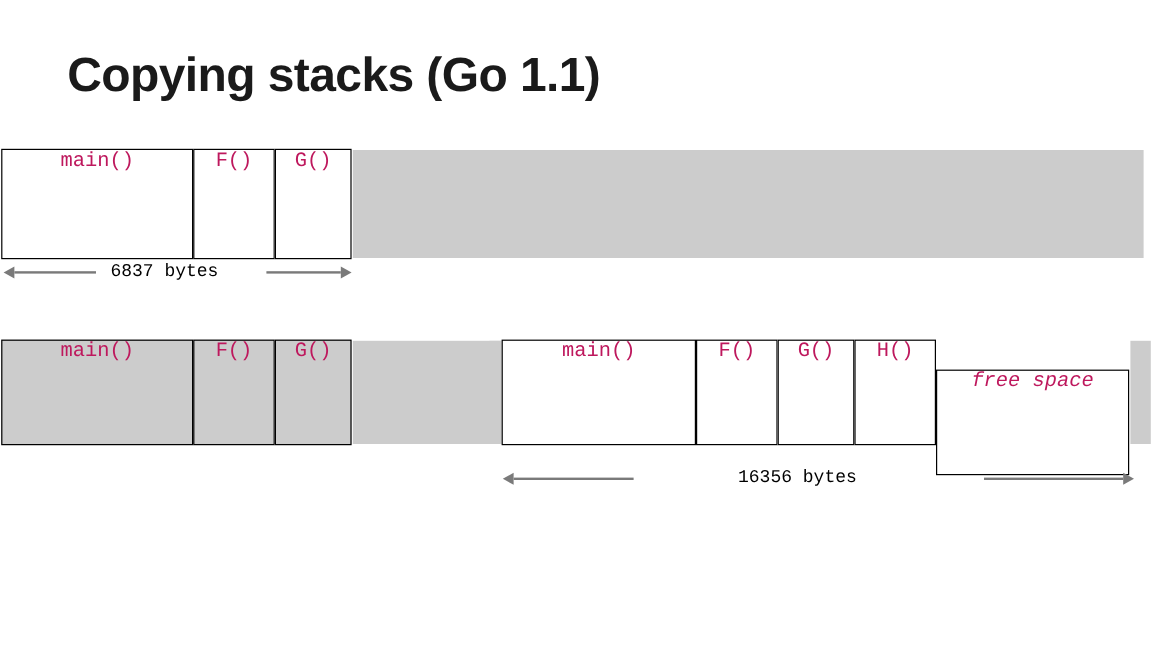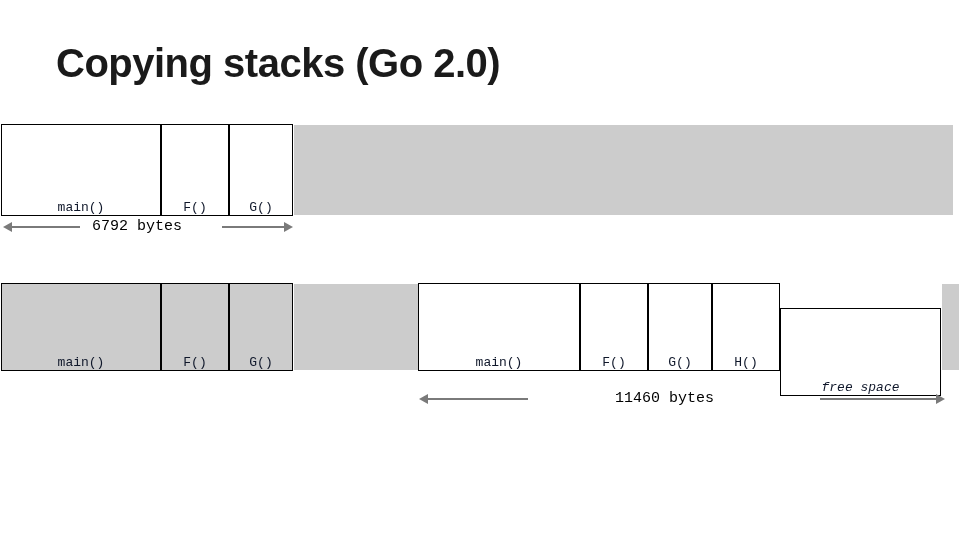--- a/index.html
+++ b/index.html
@@ -34,25 +34,25 @@
   .stack-row {
     position: absolute;
     box-sizing: border-box;
   }
 
   
   .seg {
     position: absolute;
     box-sizing: border-box;
     display: flex;
-    align-items: flex-end;
+    align-items: flex-start;
     justify-content: center;
     font-family: "Liberation Mono", "DejaVu Sans Mono", monospace;
-    font-size: 13px;
-    color: #0f172a;
+    font-size: 17px;
+    color: #be185d;
     letter-spacing: 0px;
     white-space: nowrap;
   }
   .seg.bordered {
     border: 1px solid #000000;
     margin-left: -1px;
   }
   .seg.white  { background: #ffffff; }
   .seg.gray   { background: #cccccc; }
   .seg.plain  { border: none; }
@@ -95,21 +95,21 @@
     border-right: 9px solid #7a7a7a;
   }
   .arrow.right::after {
     right: -9px;
     border-left: 9px solid #7a7a7a;
   }
 </style>
 </head>
 <body>
 
-<div class="slide-title">Copying stacks (Go 2.0)</div>
+<div class="slide-title">Copying stacks (Go 1.1)</div>
 
 <div class="stack-row" style="left:0px; top:124px; width:960px; height:92px;">
 
   <div class="seg bordered white" style="left:2px; top:0px; width:160px; height:92px;">
     <span>main()</span>
   </div>
 
   <div class="seg bordered white" style="left:162px; top:0px; width:68px; height:92px;">
     <span>F()</span>
   </div>
@@ -118,21 +118,21 @@
     <span>G()</span>
   </div>
 
   <div class="seg plain gray" style="left:294px; top:1px; width:659px; height:90px;">
     <span></span>
   </div>
 </div>
 
 <div class="annot" style="left:0px; top:216px; width:300px;">
   <div class="arrow left" style="left:12px; width:68px;"></div>
-  <div class="annot-label" style="left:92px;">6792 bytes</div>
+  <div class="annot-label" style="left:92px;">6837 bytes</div>
   <div class="arrow right" style="left:222px; width:62px;"></div>
 </div>
 
 <div class="stack-row" style="left:0px; top:283px; width:960px; height:88px;">
 
   <div class="seg bordered gray" style="left:2px; top:0px; width:160px; height:88px;">
     <span>main()</span>
   </div>
 
   <div class="seg bordered gray" style="left:162px; top:0px; width:68px; height:88px;">
@@ -171,15 +171,15 @@
     <span>free space</span>
   </div>
 
   <div class="seg plain gray" style="left:942px; top:1px; width:17px; height:86px;">
     <span></span>
   </div>
 </div>
 
 <div class="annot" style="left:0px; top:388px; width:960px;">
   <div class="arrow left" style="left:428px; width:100px;"></div>
-  <div class="annot-label" style="left:615px;">11460 bytes</div>
+  <div class="annot-label" style="left:615px;">16356 bytes</div>
   <div class="arrow right" style="left:820px; width:116px;"></div>
 </div>
 
 </body></html>

